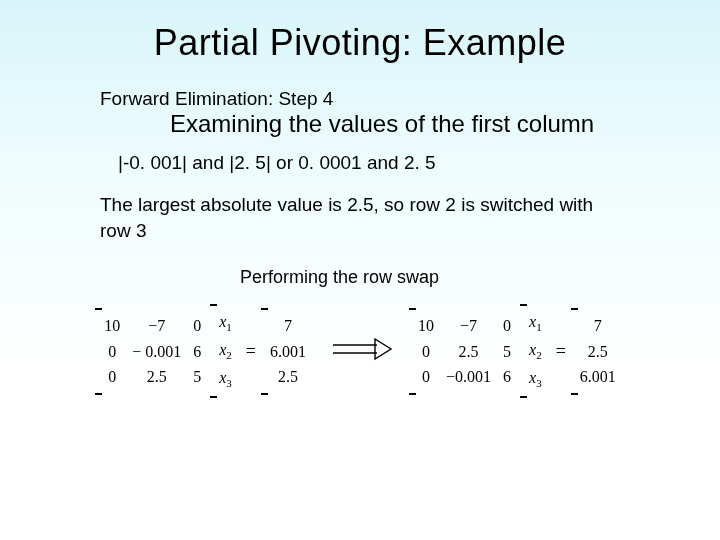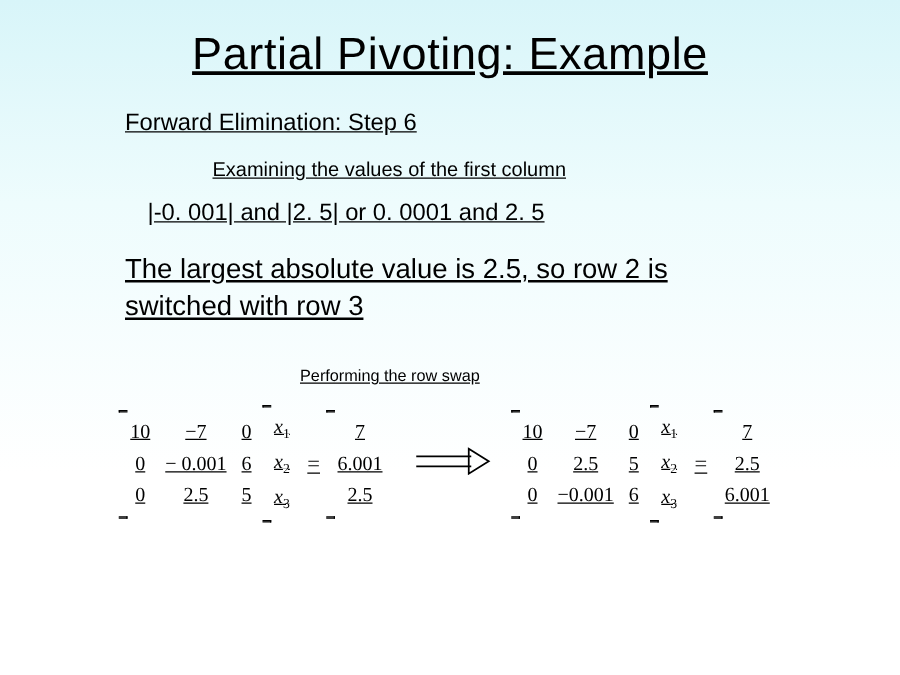--- a/index.html
+++ b/index.html
@@ -12,56 +12,54 @@
   body {
     background: linear-gradient(to bottom, #d8f5f9 0%, #eefcfd 30%, #ffffff 70%, #ffffff 100%);
     font-family: Arial, Helvetica, sans-serif;
     color: #000;
   }
   .slide {
     width: 720px;
     height: 540px;
     position: relative;
     box-sizing: border-box;
-    text-decoration: underline;
   }
   .title {
     font-family: Verdana, Tahoma, Arial, sans-serif;
     font-size: 36px;
     text-align: center;
     padding-top: 22px;
     padding-bottom: 10px;
     letter-spacing: 0.5px;
   }
   .subtitle {
     font-size: 19px;
     margin-left: 100px;
     margin-top: 14px;
   }
   .line1 {
-    font-size: 16px;
+    font-size: 24px;
     margin-left: 170px;
-    margin-top: 18px;
   }
   .line2 {
     font-size: 19px;
     margin-left: 118px;
     margin-top: 14px;
   }
   .line3 {
-    font-size: 22px;
+    font-size: 19px;
     margin-left: 100px;
     margin-right: 110px;
     margin-top: 18px;
     line-height: 1.35;
   }
   .line4 {
-    font-size: 13px;
+    font-size: 18px;
     margin-left: 240px;
-    margin-top: 34px;
+    margin-top: 24px;
   }
   .eqwrap {
     margin-top: 16px;
     display: flex;
     flex-direction: row;
     align-items: center;
     justify-content: center;
     font-family: "Times New Roman", Times, serif;
   }
   .matrix {
@@ -105,21 +103,21 @@
     padding: 0 16px;
   }
 </style>
 </head>
 <body>
 
 <div class="slide">
 
   <div class="title">Partial Pivoting: Example</div>
 
-  <div class="subtitle">Forward Elimination: Step 6</div>
+  <div class="subtitle">Forward Elimination: Step 4</div>
 
   <div class="line1">Examining the values of the first column</div>
 
   <div class="line2">|-0. 001| and |2. 5| or 0. 0001 and 2. 5</div>
 
   <div class="line3">The largest absolute value is 2.5, so row 2 is switched with row 3</div>
 
   <div class="line4">Performing the row swap</div>
 
   <div class="eqwrap">

